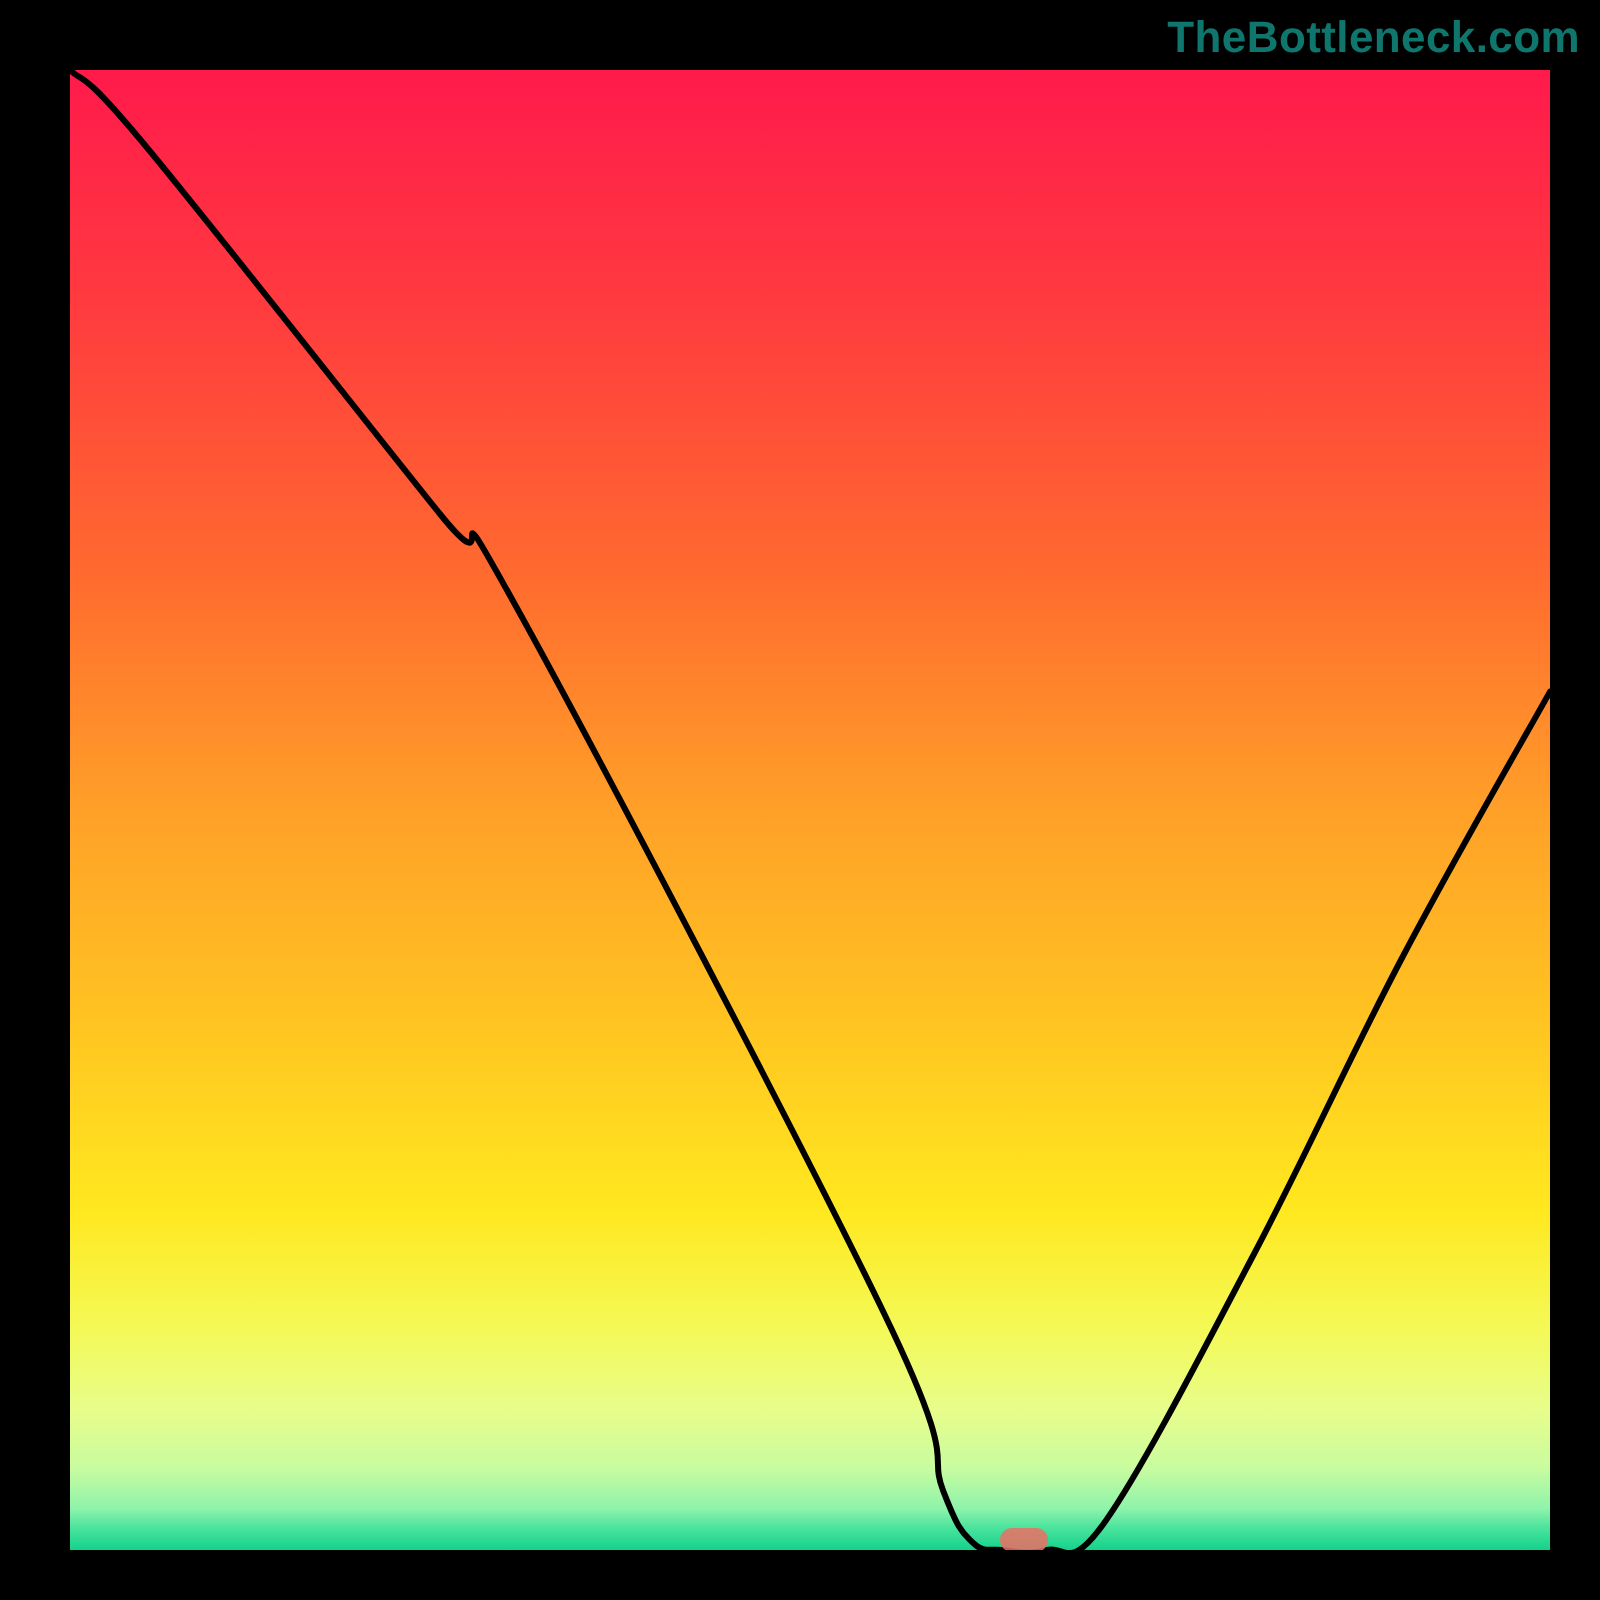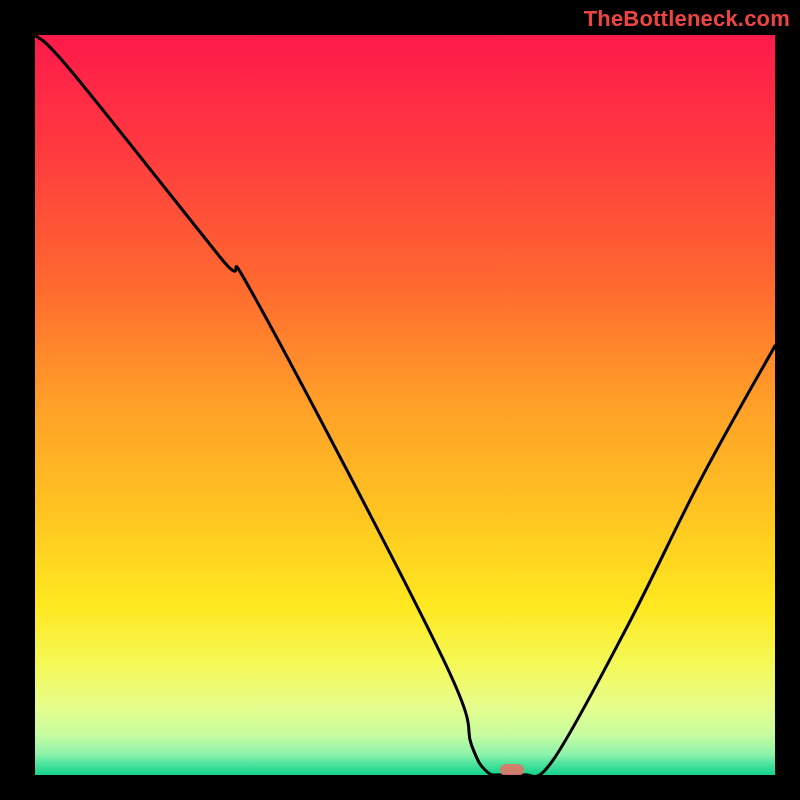--- a/index.html
+++ b/index.html
@@ -27,21 +27,21 @@
   }
   .plot svg {
     display: block;
     width: 740px;
     height: 740px;
   }
   .watermark {
     position: absolute;
     top: 6px;
     right: 10px;
-    color: #ef4444;
+    color: #0f766e;
     font-size: 22px;
     font-weight: 600;
     letter-spacing: 0.2px;
     user-select: none;
   }
   .marker {
     position: absolute;
     width: 24px;
     height: 12px;
     border-radius: 6px;

